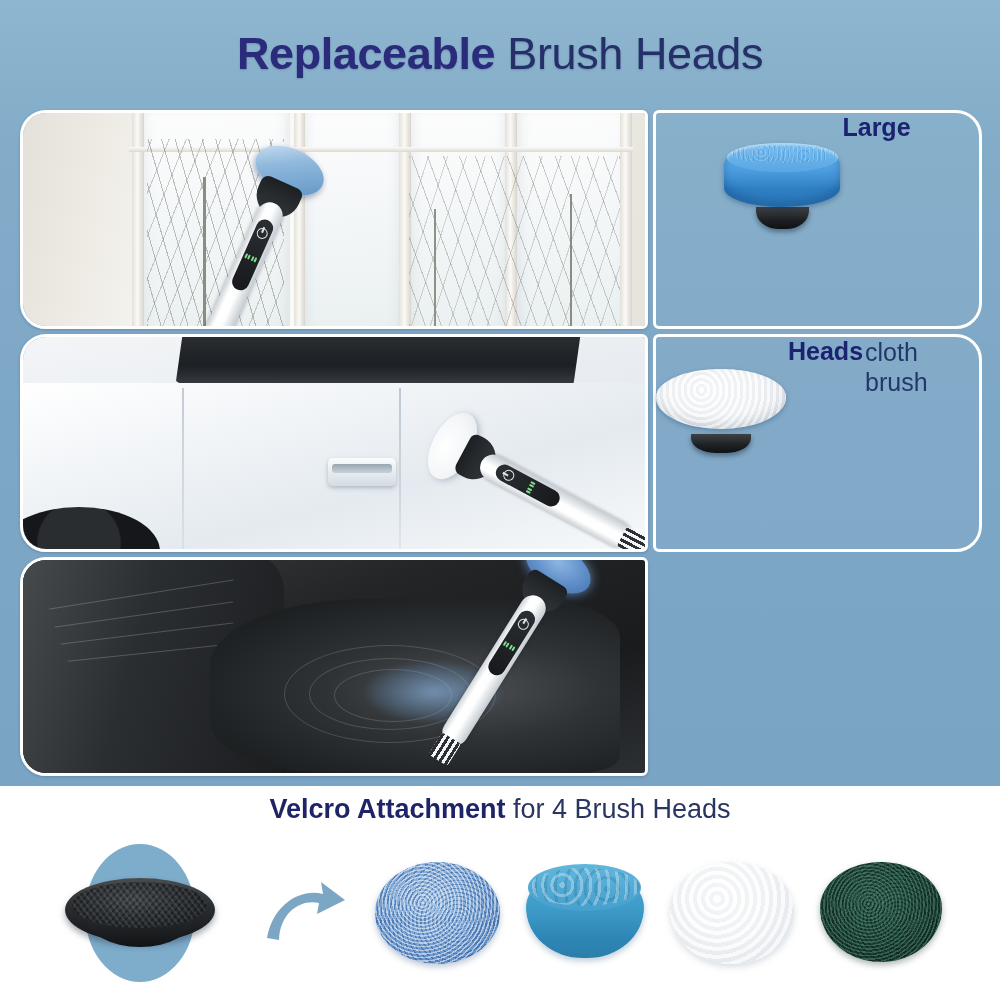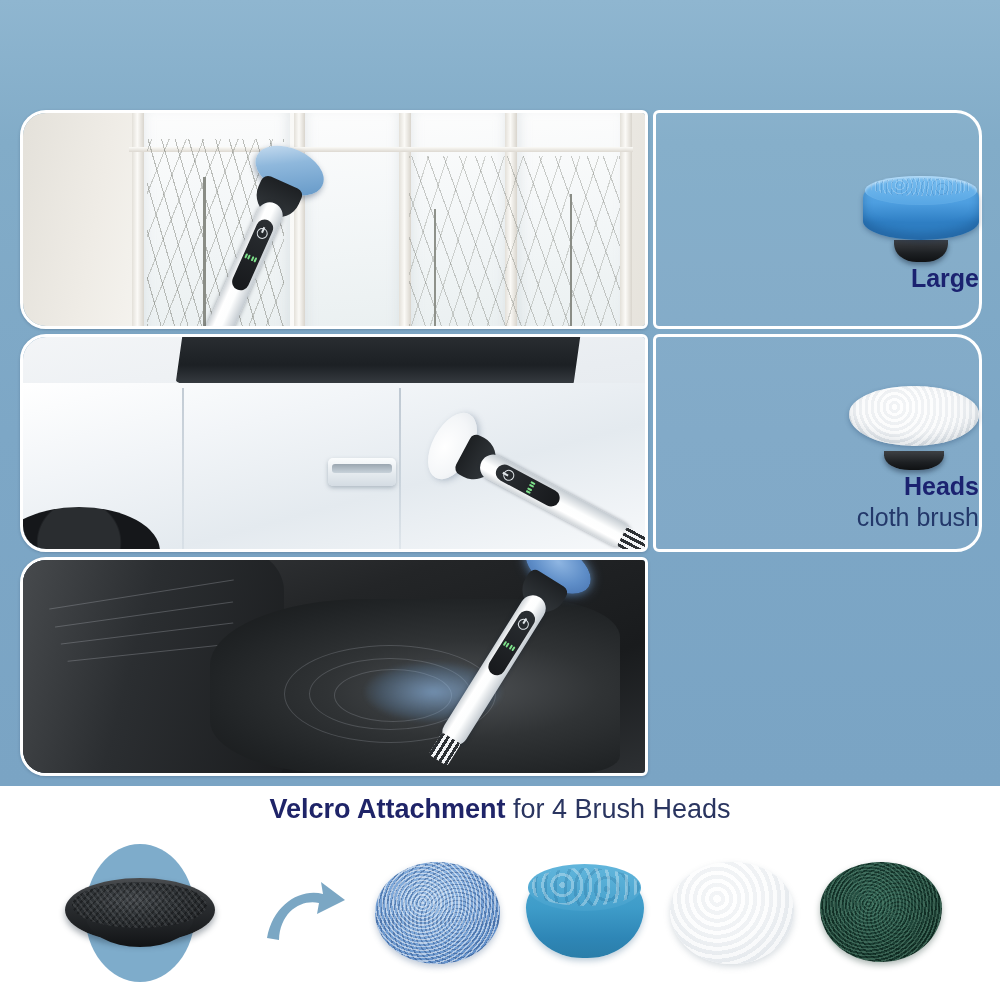--- a/index.html
+++ b/index.html
@@ -37,21 +37,21 @@
 
   .photo-card {
     position:relative; width:628px; flex:none;
     border:3px solid #ffffff; border-radius:26px 6px 6px 26px;
     overflow:hidden; box-shadow:0 1px 3px rgba(30,50,80,.25);
   }
   .info-card {
     position:relative; flex:1; margin-left:5px;
     border:3px solid #ffffff; border-radius:6px 26px 26px 6px;
     background:rgba(255,255,255,.04);
-    display:flex; flex-direction:column; align-items:flex-end;
+    display:flex; flex-direction:row; align-items:flex-start;
     justify-content:center; gap:2px;
   }
   .info-card .pad-wrap { height:116px; display:flex; align-items:flex-end; justify-content:center; }
   .lbl-bold { font-size:25px; font-weight:700; color:#1B2270; line-height:1.15; }
   .lbl-reg  { font-size:25px; font-weight:400; color:#23386A; line-height:1.2; }
 
   
   .scene { position:absolute; inset:0; }
 
   
@@ -311,20 +311,25 @@
                repeating-radial-gradient(circle at 64% 56%,rgba(5,25,18,.5) 0 1.4px,transparent 1.4px 3.8px);
   }
 </style>
 </head>
 <body>
 
 <div class="page">
 
   <div class="blue-panel">
 
+    <div class="title-bar">
+      <div class="title">
+        <span class="b">Replaceable</span><span class="r"> Brush Heads</span>
+      </div>
+    </div>
 
     <div class="rows">
 
       <div class="row">
         <div class="photo-card">
           <div class="scene s1">
             <div class="glass g1"></div>
               <div class="glass g2"></div>
             <div class="glass g3"></div>
               <div class="glass g4"></div>

